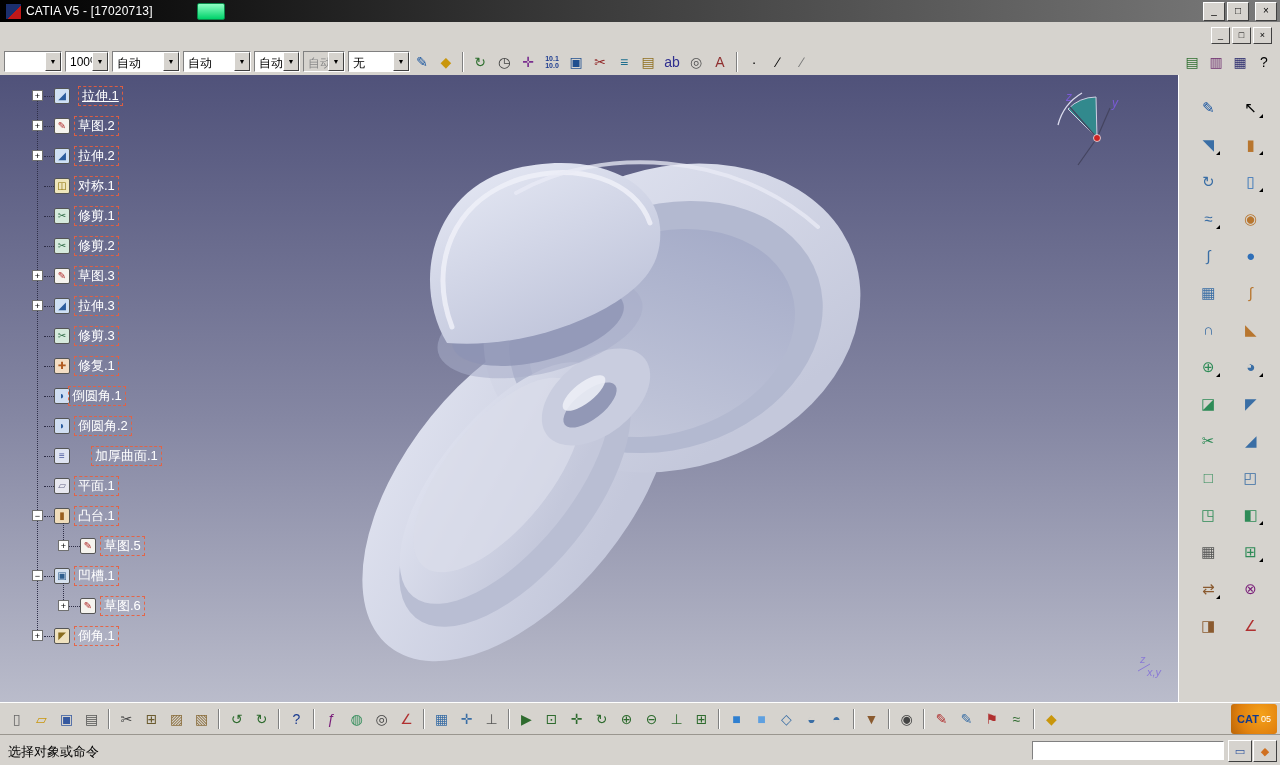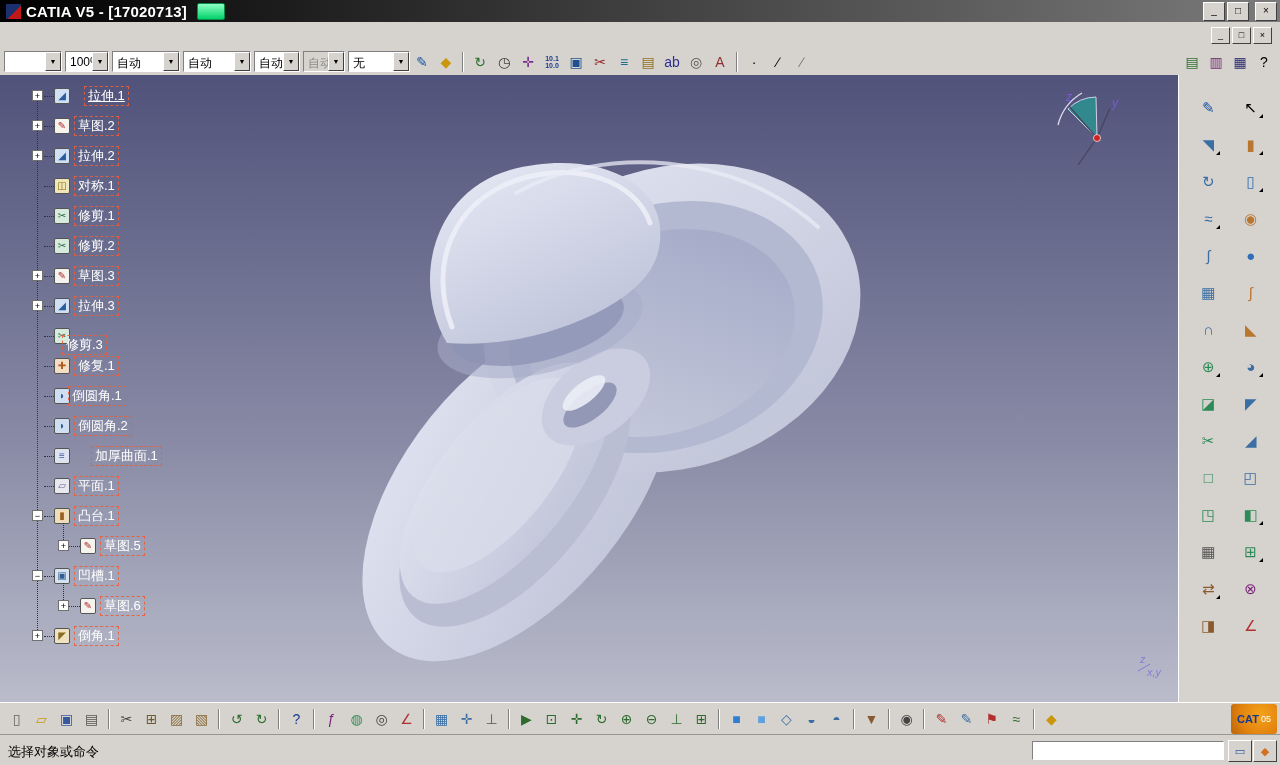--- a/index.html
+++ b/index.html
@@ -11,21 +11,21 @@
   }
   .bo{border:1px solid;border-color:#ffffff #404040 #404040 #ffffff;}
 
   
   #titlebar{position:absolute;top:0;left:0;right:0;height:22px;
     background:linear-gradient(90deg,var(--title-bar-left,#000) 0%,#3a3a3a 45%,var(--title-bar-right,#777) 100%);
     display:flex;align-items:center;padding:0 3px;color:#fff;}
   #app-icon{width:15px;height:15px;margin:0 4px 0 2px;
     background:linear-gradient(135deg,#1b2f6e 0%,#1b2f6e 55%,#c01818 55%,#c01818 100%);
     border:1px solid #000;}
-  #title-text{font-size:15px;font-weight:bold;letter-spacing:.2px;}
+  #title-text{font-size:12px;font-weight:normal;letter-spacing:.2px;}
   #ime-indicator{position:absolute;left:197px;top:3px;width:26px;height:15px;border-radius:2px;
     background:linear-gradient(#8fffc4,#00d26a);border:1px solid #0a8a4a;}
   .winbtn{width:20px;height:17px;margin-left:2px;background:var(--chrome,#d6d3ce);
     display:flex;align-items:center;justify-content:center;font-size:10px;color:#000;line-height:1;}
   #titlebar .btns{margin-left:auto;display:flex;}
 
   
   #menubar{position:absolute;top:22px;left:0;right:0;height:26px;background:var(--chrome,#d6d3ce);
     display:flex;align-items:center;padding:0 4px;border-bottom:1px solid #b8b4ac;}
   #menu-items{display:flex;align-items:center;}
@@ -304,21 +304,21 @@
         <text x="1147" y="601" font-size="11" font-style="italic" fill="#8a7ad6">x,y</text>
         <line x1="1138" y1="596" x2="1150" y2="589" stroke="#8a7ad6" stroke-width="1"></line>
       </g>
     </svg>
 
     <div id="tree">
         <div class="trow" style="top: 0px;">
           <div class="expand" style="left: 4px;">+</div>
           <div class="hline" style="left: 16px; width: 10px;"></div>
           <div class="ticon" style="background: rgb(207, 224, 244); color: rgb(42, 92, 158); left: 26px;">◢</div>
-          <div class="tlabel" style="left: 56px; text-decoration: underline;">拉伸.1</div>
+          <div class="tlabel" style="left: 50px; text-decoration: underline;">拉伸.1</div>
         </div>
         <div class="trow" style="top: 30px;">
           <div class="expand" style="left: 4px;">+</div>
           <div class="hline" style="left: 16px; width: 10px;"></div>
           <div class="ticon" style="background: rgb(245, 243, 238); color: rgb(176, 48, 48); left: 26px;">✎</div>
           <div class="tlabel" style="left: 46px;">草图.2</div>
         </div>
         <div class="trow" style="top: 60px;">
           <div class="expand" style="left: 4px;">+</div>
           <div class="hline" style="left: 16px; width: 10px;"></div>
@@ -348,21 +348,21 @@
         </div>
         <div class="trow" style="top: 210px;">
           <div class="expand" style="left: 4px;">+</div>
           <div class="hline" style="left: 16px; width: 10px;"></div>
           <div class="ticon" style="background: rgb(207, 224, 244); color: rgb(42, 92, 158); left: 26px;">◢</div>
           <div class="tlabel" style="left: 46px;">拉伸.3</div>
         </div>
         <div class="trow" style="top: 240px;">
           <div class="hline" style="left: 16px; width: 10px;"></div>
           <div class="ticon" style="background: rgb(214, 234, 221); color: rgb(46, 107, 69); left: 26px;">✂</div>
-          <div class="tlabel" style="left: 34px; margin-top: 9px;">修剪.3</div>
+          <div class="tlabel" style="left: 46px;">修剪.3</div>
         </div>
         <div class="trow" style="top: 270px;">
           <div class="hline" style="left: 16px; width: 10px;"></div>
           <div class="ticon" style="background: rgb(243, 221, 196); color: rgb(176, 90, 32); left: 26px;">✚</div>
           <div class="tlabel" style="left: 46px;">修复.1</div>
         </div>
         <div class="trow" style="top: 300px;">
           <div class="hline" style="left: 16px; width: 10px;"></div>
           <div class="ticon" style="background: rgb(208, 222, 242); color: rgb(42, 92, 158); left: 26px;">◗</div>
           <div class="tlabel" style="left: 40px;">倒圆角.1</div>

